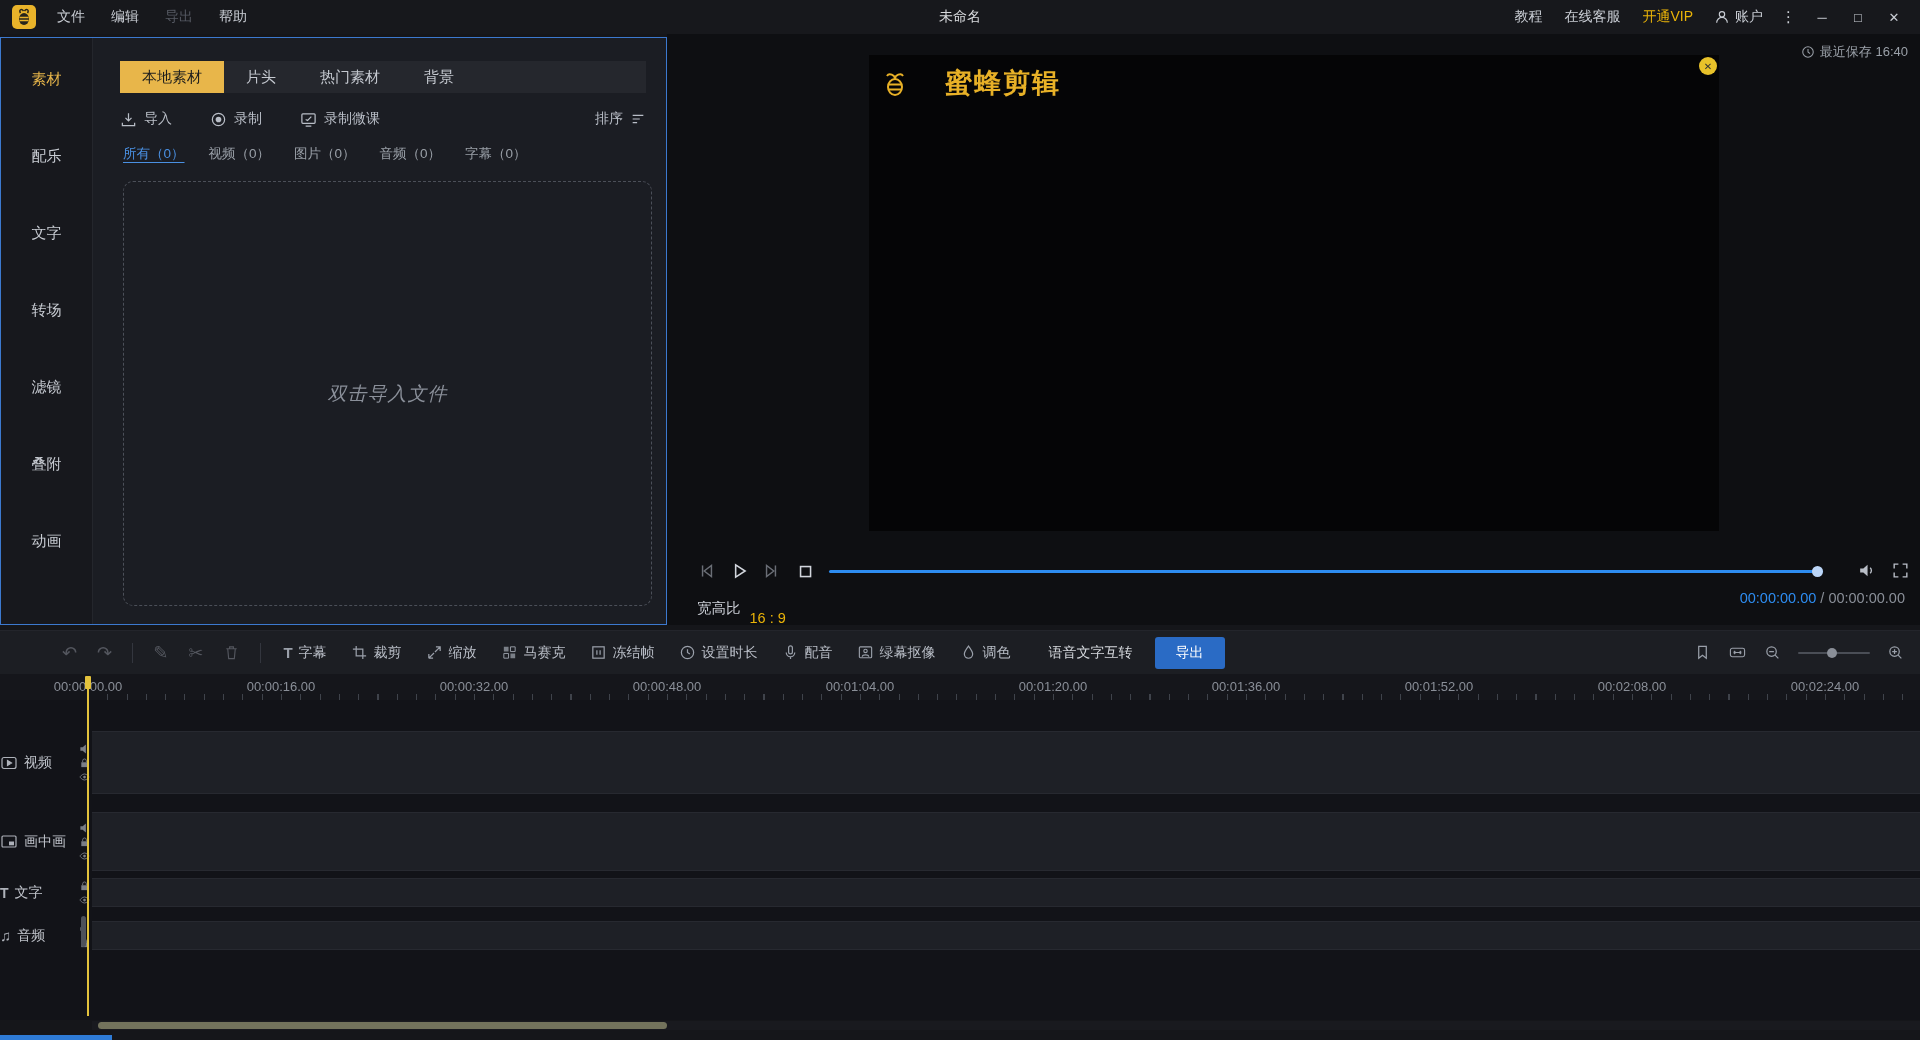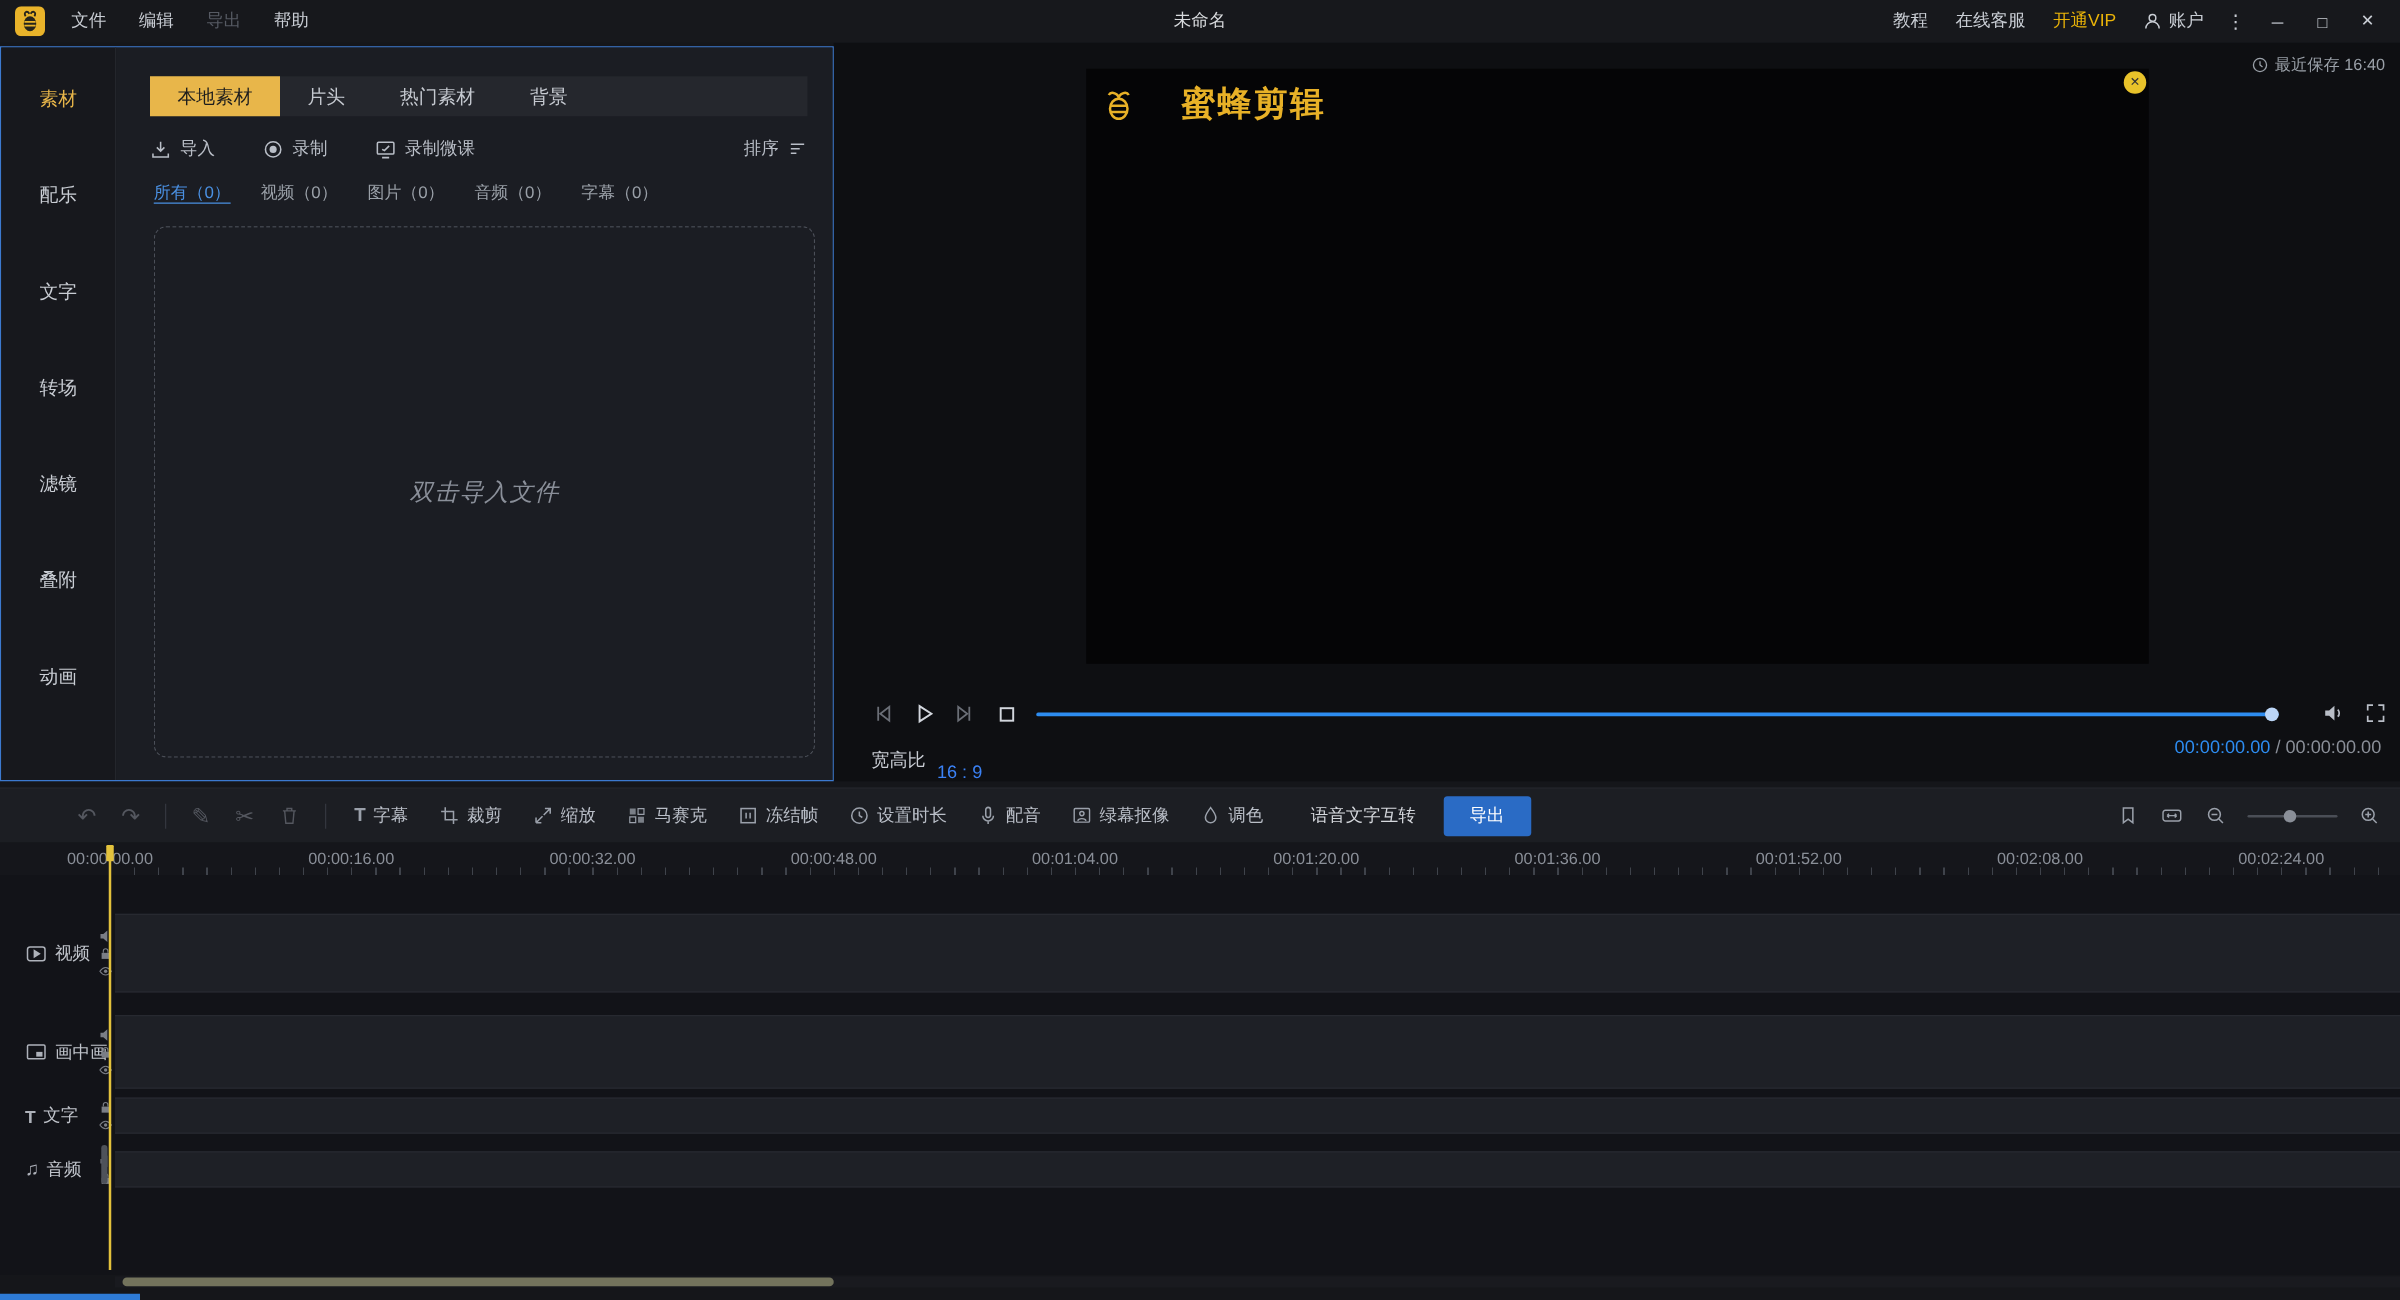--- a/index.html
+++ b/index.html
@@ -58,21 +58,21 @@
                  background:#e8c22a; color:#333; font-size:10px; display:flex; align-items:center;
                  justify-content:center; }
   .transport { position:absolute; left:0; top:521px; width:100%; height:32px; }
   .tr-btn { position:absolute; top:6px; }
   .seek-slider { position:absolute; left:162px; top:15px; width:994px; height:3px;
                  background:#2d8cf0; border-radius:2px; }
   .seek-handle { position:absolute; left:983px; top:-4px; width:11px; height:11px; border-radius:50%;
                  background:#bcd6f7; }
   .preview-meta { position:absolute; left:0; top:556px; width:100%; height:22px; font-size:14.5px; }
   .aspect { position:absolute; left:30px; top:0; display:flex; gap:9px; align-items:center; }
-  .aspect-value { color:#3b82f6;margin-top:20px; }
+  .aspect-value { color:#eab308;margin-top:20px; }
   .timecodes { position:absolute; right:15px; top:0; color:#8a8f98; }
   .tc-current { color:#2d8cf0; }
 
   
   .toolbar { position:absolute; top:630px; left:0; right:0; height:44px; background:#1c1e23;
              border-top:1px solid #23252b; display:flex; align-items:center; padding:0 16px 0 52px;
              font-size:14px; color:#b9bec7; }
   .tb-ghost { color:#54575f; font-size:18px; margin:0 10px; line-height:1; }
   .tb-sep { width:1px; height:20px; background:#33363e; margin:0 10px; }
   .tbtn { display:flex; align-items:center; gap:6px; margin:0 12px; color:#b9bec7; }
@@ -92,21 +92,21 @@
   .tracks { position:absolute; top:700px; left:0; right:0; height:320px; background:#121318; }
   .track-row { position:absolute; left:0; right:0; }
   .row-video { top:31px;  height:63px; }
   .row-pip   { top:112px; height:59px; }
   .row-text  { top:178px; height:29px; }
   .row-audio { top:221px; height:29px; }
   .row-voice { top:264px; height:29px; }
   .track-band { position:absolute; left:92px; right:0; top:0; bottom:0; background:#1e2026;
                 border-top:1px solid #272930; border-bottom:1px solid #272930; }
   .track-head { position:absolute; left:0; top:0; bottom:0; width:92px; display:flex;
-                align-items:center; gap:6px; padding-left:20px; }
+                align-items:center; gap:6px; padding-left:0; }
   .track-label { font-size:14px; color:#c0c4cb; white-space:nowrap; }
   .track-icon { color:#aeb2ba; flex:0 0 auto; }
   .note-glyph { font-size:15px; color:#aeb2ba; }
   .t-glyph { font-size:14px; font-weight:bold; color:#aeb2ba; }
   .track-mini { position:absolute; left:79px; top:50%; transform:translateY(-50%);
                 display:flex; flex-direction:column; gap:3px; z-index:3; color:#7a7e86; }
   .mini { display:block; }
   .playhead { position:absolute; left:87px; top:676px; width:2px; height:340px; background:#e3c23c; z-index:6; }
   .playhead-cap { position:absolute; left:-2px; top:0; width:6px; height:13px; background:#e3c23c; border-radius:1px; }
   .v-miniscroll { position:absolute; left:81px; top:216px; width:5px; height:31px; background:#4e525a; border-radius:3px; z-index:4; }

